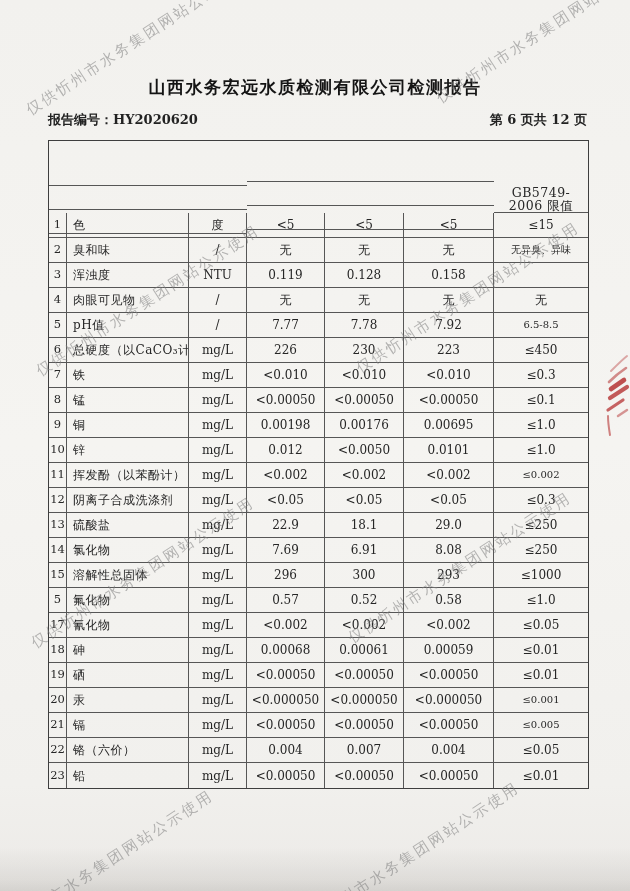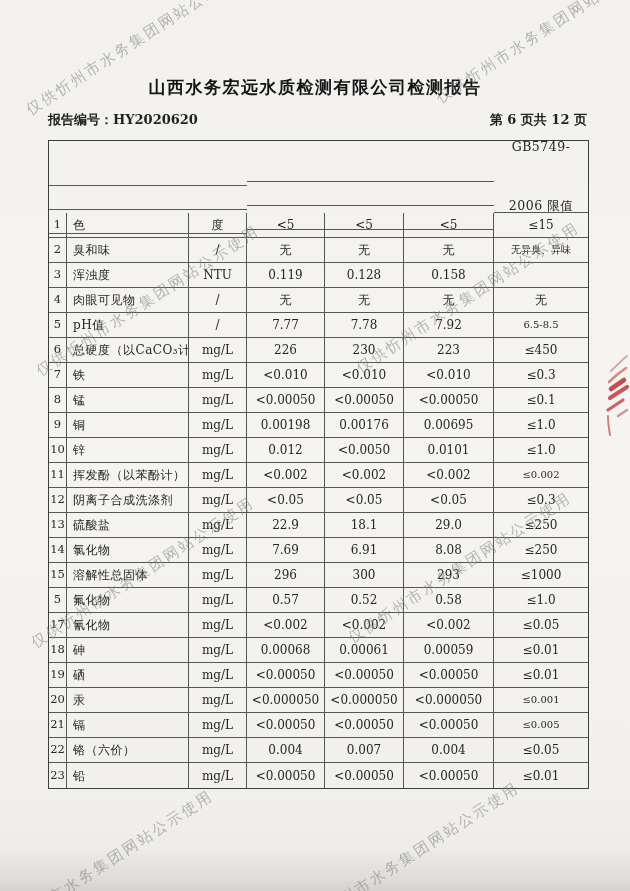--- a/index.html
+++ b/index.html
@@ -43,21 +43,21 @@
   }
   .c-item{justify-content:flex-start;padding-left:6px;font-size:12px;letter-spacing:0.5px;}
   .c-idx{font-size:11.5px;}
   .c-limit,.h-limit{border-right:none;}
   .c-limit.small{font-size:10px;letter-spacing:0;}
   .tbody .cell:nth-last-child(-n+7){border-bottom:none;}
   .h-label{grid-column:1/4;font-size:12.5px;letter-spacing:1px;margin-top:44px;}
   .h-samp{font-size:12px;letter-spacing:0.5px;margin-top:40px;}
   .h-limit{
     grid-column:7;grid-row:1/4;
-    flex-direction:column;justify-content:space-between;
+    flex-direction:column;justify-content:flex-end;
     font-size:12.5px;letter-spacing:0.5px;
   }
   
   .wm{
     position:absolute;z-index:6;pointer-events:none;
     transform:translate(-50%,-50%) rotate(-33deg);
     font-size:15px;letter-spacing:2.5px;white-space:nowrap;
     color:#7f7f7f;opacity:0.55;
     font-family:"DejaVu Sans","Liberation Sans",sans-serif;
   }

